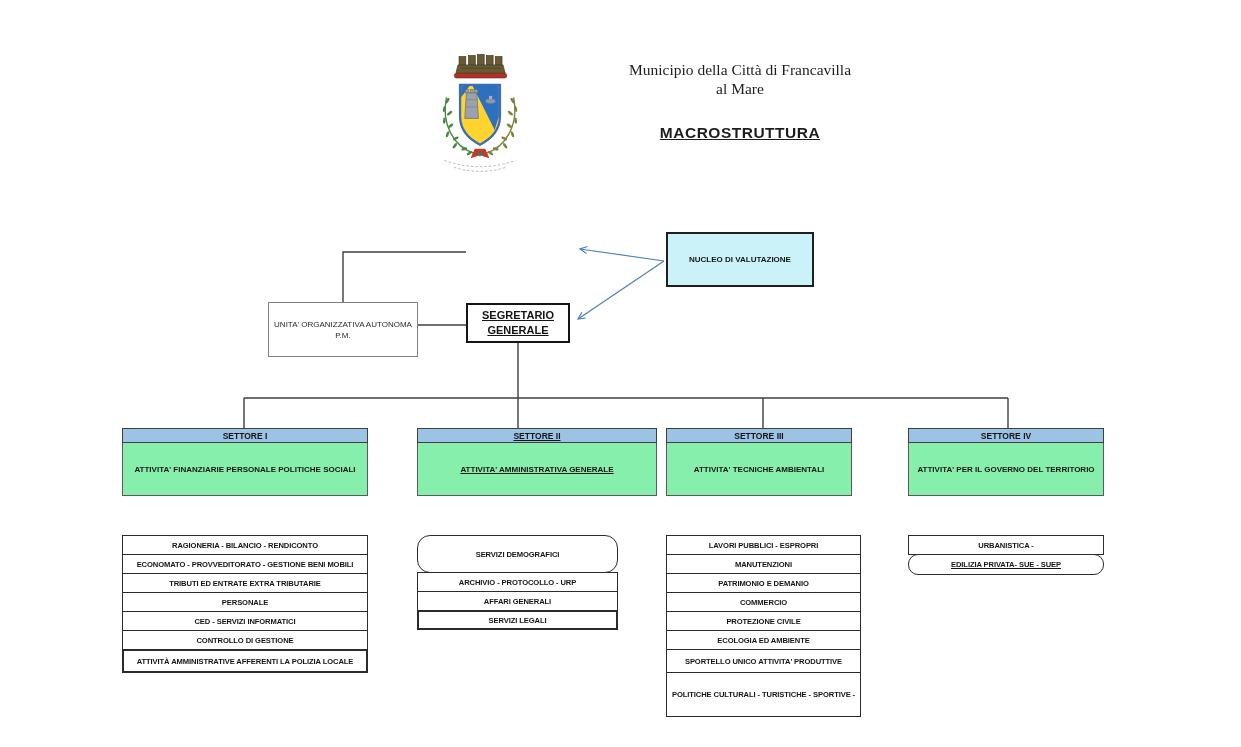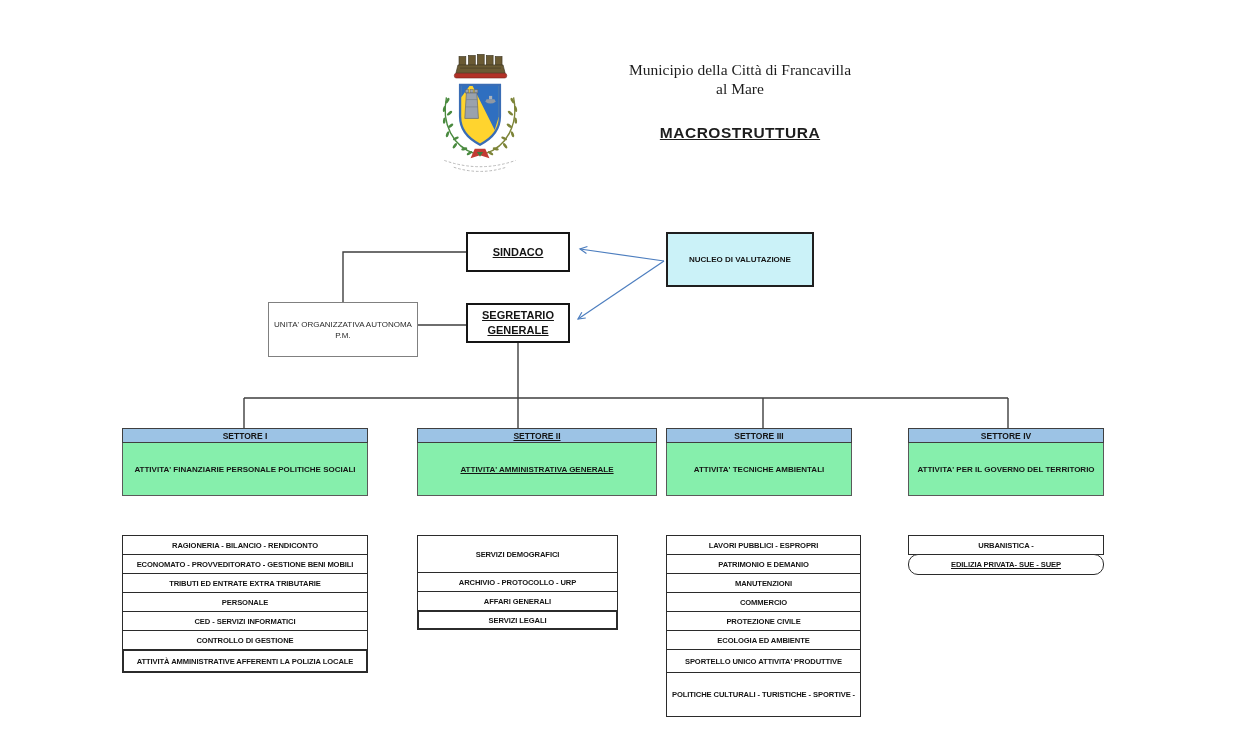--- a/index.html
+++ b/index.html
@@ -38,21 +38,21 @@
   #sector2{left:666px;width:186px;} #sector3{left:908px;width:196px;}
   
   .ulist{position:absolute;top:535px;}
   #list0{left:122px;width:246px;border-radius:24px;} #list1{left:417px;width:201px;}
   #list2{left:666px;width:195px;} #list3{left:908px;width:196px;}
   .lrow{box-sizing:border-box;border:1px solid #2b2b2b;margin-top:-1px;height:20px;background:#fff;
     display:flex;align-items:center;justify-content:center;text-align:center;
     font-weight:bold;font-size:7.6px;letter-spacing:-.1px;white-space:nowrap;}
   .lrow:first-child{margin-top:0;}
   .lrow.thick{border-width:2px;}
-  .lrow.h24{height:24px;} .lrow.h38{height:38px;} .lrow.h45{height:45px;} .lrow.h21{height:21px;border-radius:10px;}
+  .lrow.h24{height:24px;} .lrow.h38{height:38px;border-radius:13px;} .lrow.h45{height:45px;} .lrow.h21{height:21px;border-radius:10px;}
   .lrow.u{text-decoration:underline;}
 </style>
 </head>
 <body>
 
 <div id="canvas">
 
   <svg id="crest" width="106" height="128" viewBox="0 0 100 122">
     <g>
       <rect x="30" y="11" width="6.5" height="9" fill="#6a5a33" stroke="#3a3320" stroke-width="0.6"></rect>
@@ -129,23 +129,20 @@
     <defs>
       <marker id="arr" markerWidth="10" markerHeight="10" refX="8" refY="4.5" orient="auto" markerUnits="userSpaceOnUse">
         <path d="M1,1 L8,4.5 L1,8" fill="none" stroke="#4d7ebf" stroke-width="1.2"></path>
       </marker>
     </defs>
     <path d="M466,252 H343 V302 M418,325 H466 M518,343 V440 M244,398 H1008 M244,398 V440 M763,398 V440 M1008,398 V440" fill="none" stroke="#3f3f3f" stroke-width="1.4"></path>
     <line x1="664" y1="261" x2="580" y2="249" stroke="#4d7ebf" stroke-width="1.2" marker-end="url(#arr)"></line>
     <line x1="664" y1="261" x2="578" y2="319" stroke="#4d7ebf" stroke-width="1.2" marker-end="url(#arr)"></line>
   </svg>
 
-  <div class="obox" id="sindaco">
-    <span>SINDACO</span>
-  </div>
 
   <div class="obox" id="nucleo">
     <span>NUCLEO DI VALUTAZIONE</span>
   </div>
 
   <div class="obox" id="unita">
     <div>UNITA' ORGANIZZATIVA AUTONOMA</div>
     <div>P.M.</div>
   </div>
 
@@ -181,22 +178,22 @@
       <div class="lrow thick h24">ATTIVITÀ AMMINISTRATIVE AFFERENTI LA POLIZIA LOCALE</div>
     </div>
   <div class="ulist" id="list1">
       <div class="lrow h38">SERVIZI DEMOGRAFICI</div>
       <div class="lrow">ARCHIVIO - PROTOCOLLO - URP</div>
       <div class="lrow">AFFARI GENERALI</div>
       <div class="lrow thick">SERVIZI LEGALI</div>
     </div>
   <div class="ulist" id="list2">
       <div class="lrow">LAVORI PUBBLICI - ESPROPRI</div>
+      <div class="lrow">MANUTENZIONI</div>
       <div class="lrow">PATRIMONIO E DEMANIO</div>
-      <div class="lrow">MANUTENZIONI</div>
       <div class="lrow">COMMERCIO</div>
       <div class="lrow">PROTEZIONE CIVILE</div>
       <div class="lrow">ECOLOGIA ED AMBIENTE</div>
       <div class="lrow h24">SPORTELLO UNICO ATTIVITA' PRODUTTIVE</div>
       <div class="lrow h45">POLITICHE CULTURALI - TURISTICHE - SPORTIVE -</div>
     </div>
   <div class="ulist" id="list3">
       <div class="lrow">URBANISTICA -</div>
       <div class="lrow u h21">EDILIZIA PRIVATA- SUE - SUEP</div>
     </div>

